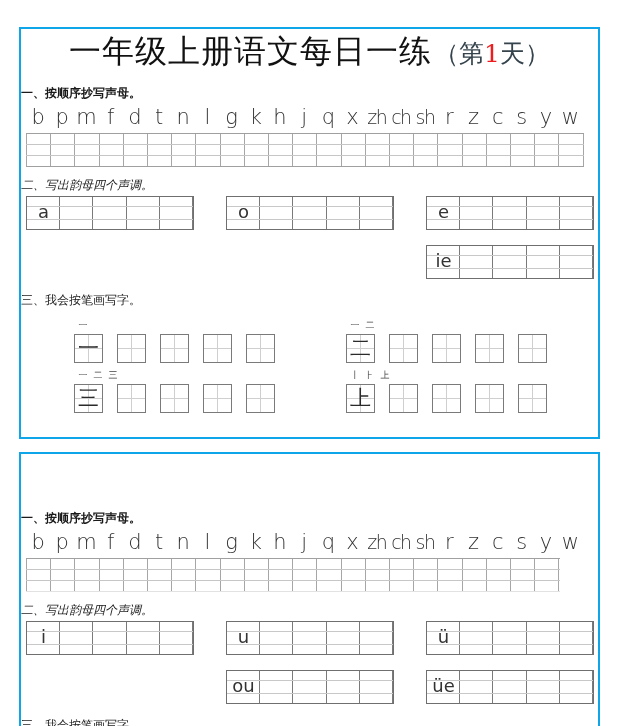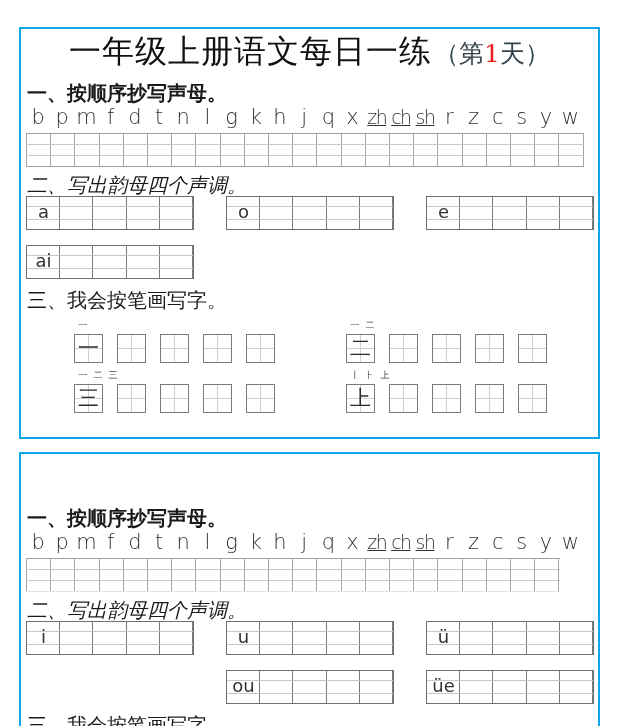--- a/index.html
+++ b/index.html
@@ -19,37 +19,37 @@
     position:absolute; left:0; right:0; top:3px; height:38px; line-height:38px;
     text-align:center; white-space:nowrap;
   }
   #card2 .title { top:14px; }
   .t-main { font-family:"DejaVu Sans", sans-serif; font-size:32px; letter-spacing:1px; color:#111; }
   .t-day  { font-family:"DejaVu Serif", serif; font-size:25px; color:#34434c; margin-left:2px; }
   .t-num  { color:#ee1c1c; }
 
   
   .sec-head {
-    position:absolute; left:6px; font-family:"DejaVu Serif", serif;
-    font-size:20px; line-height:18px; color:#1a1a1a; white-space:nowrap;
+    position:absolute; left:0; font-family:"DejaVu Serif", serif;
+    font-size:12px; line-height:18px; color:#1a1a1a; white-space:nowrap;
   }
   .sec1 { top:55px; font-weight:bold; }
   .sec2 { top:147px;font-style:italic; }
   .sec3 { top:262px; }
 
   
   .pinyin {
     position:absolute; left:5px; top:75px; height:26px; display:flex;
     font-family:"DejaVu Sans", sans-serif; font-size:21px; line-height:26px; color:#333;
   }
   .pinyin span {
     width:24.2px; flex:0 0 24.2px; display:flex; justify-content:center;
     white-space:nowrap; font-weight:300;
   }
-  .pinyin span.multi { letter-spacing:-1.5px; font-size:19px;text-decoration:underline; }
+  .pinyin span.multi { letter-spacing:-1.5px; font-size:19px; }
 
   
   .grid4 {
     position:absolute; left:5px; top:104px; height:34px; box-sizing:border-box;
     border-top:1px solid #a0a0a0; border-bottom:1px solid #a0a0a0;
     background:
       linear-gradient(#c6c6c6,#c6c6c6) 0 10px/100% 1px no-repeat,
       linear-gradient(#c6c6c6,#c6c6c6) 0 21px/100% 1px no-repeat,
       repeating-linear-gradient(to right,#a6a6a6 0,#a6a6a6 1px,transparent 1px,transparent 24.2px);
   }
@@ -132,22 +132,22 @@
   <div class="sec-head sec2">二、写出韵母四个声调。</div>
   <div class="vbox c1 r1">
       <span class="vlabel">a</span>
     </div>
   <div class="vbox c2 r1">
       <span class="vlabel">o</span>
     </div>
   <div class="vbox c3 r1">
       <span class="vlabel">e</span>
     </div>
-  <div class="vbox c1 r2">
-      <span class="vlabel">ai</span>
+  <div class="vbox c3 r2">
+      <span class="vlabel">ie</span>
     </div>
 
   <div class="sec-head sec3">三、我会按笔画写字。</div>
 
   <div class="tzgroup tg-left tr1">
     <div class="strokes">
       <span>一</span>
     </div>
     <div class="tzg">
         <span class="tzchar">一</span>

